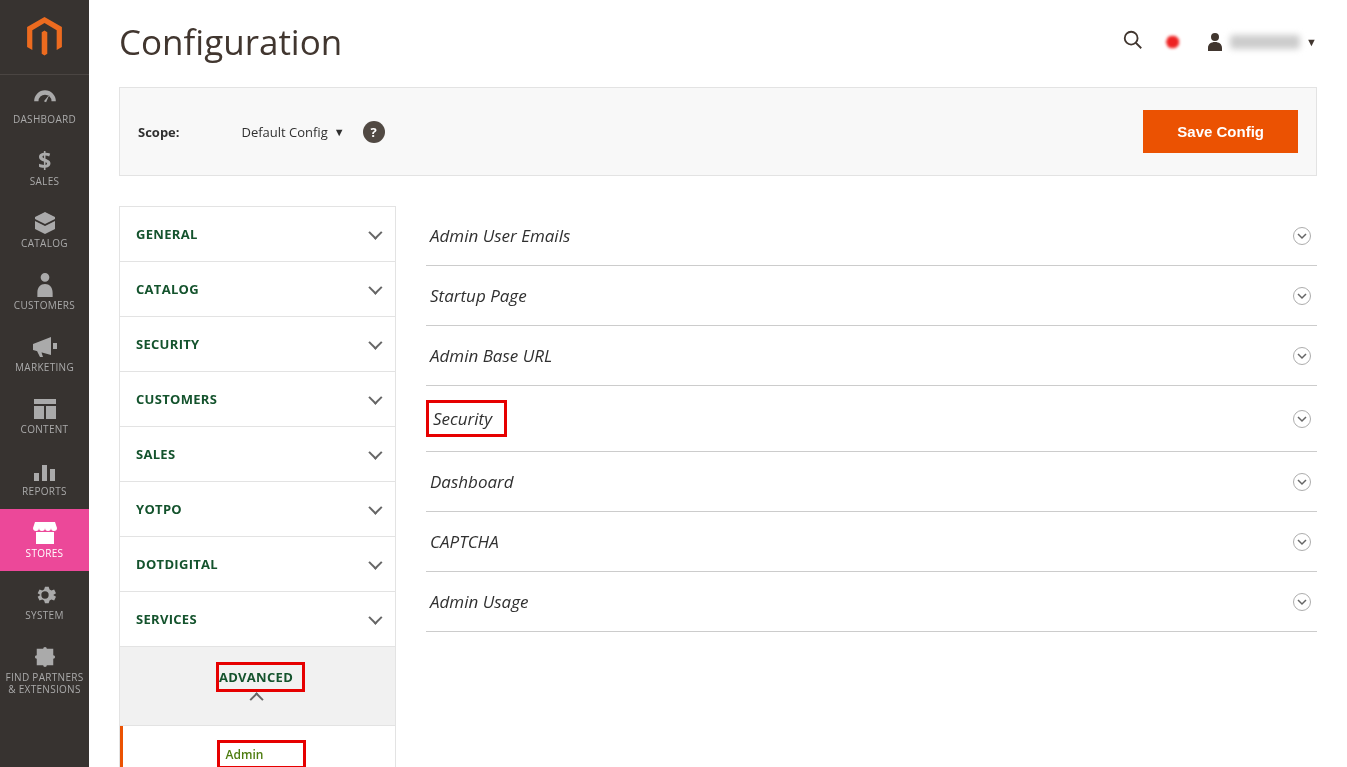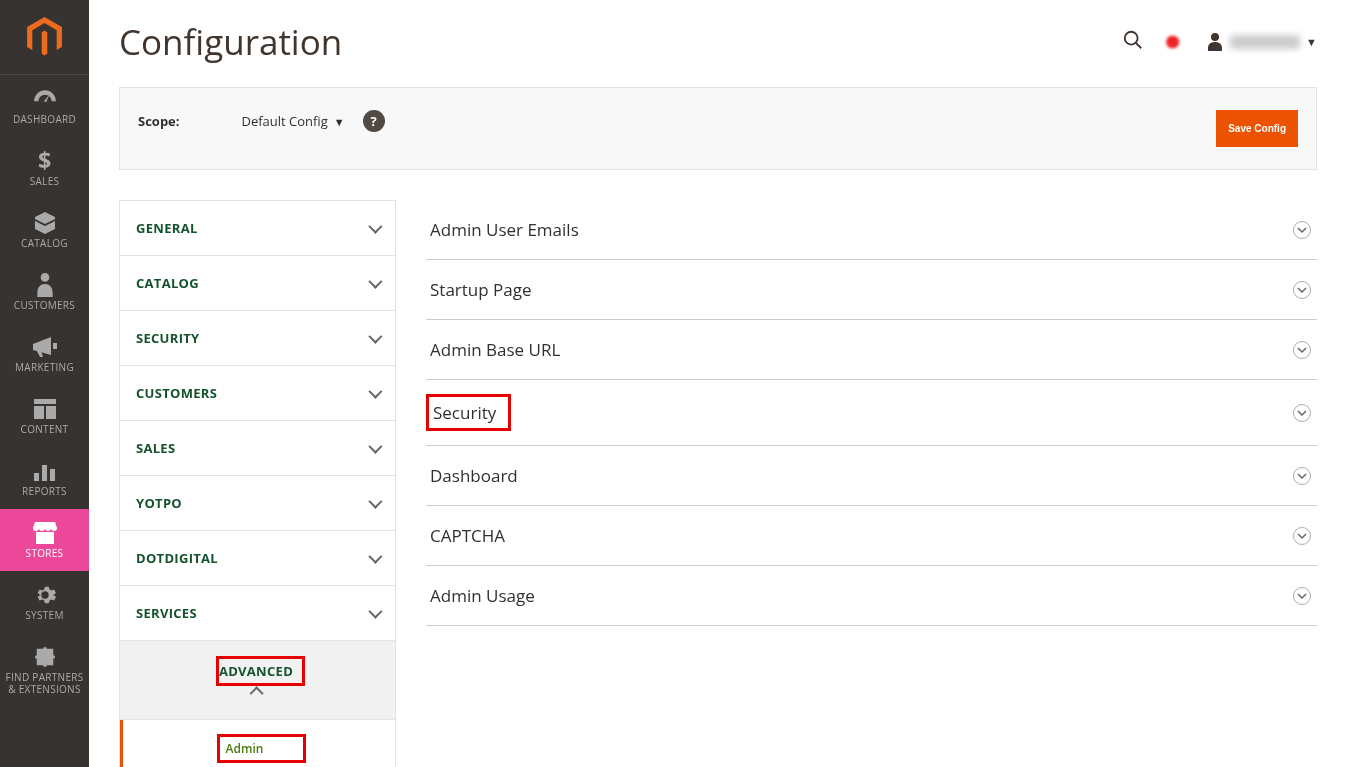--- a/index.html
+++ b/index.html
@@ -24,47 +24,47 @@
   .page-header { display: flex; align-items: center; justify-content: space-between; padding: 18px 30px 22px 30px; }
   .page-header h1 { font-size: 35px; font-weight: 400; color: #41362f; }
   .header-actions { display:flex; align-items:center; gap: 20px; }
   .header-actions .search-icon svg { width: 22px; height: 22px; }
   .header-actions .notif { width:22px; height:18px; background: radial-gradient(circle at 40% 50%, #e22 0 40%, transparent 41%); border-radius:2px; filter: blur(1.5px); }
   .header-actions .user { display:flex; align-items:center; gap:6px; cursor:pointer; }
   .header-actions .user .name-blur { width:70px; height:14px; background:#ccc; filter: blur(3px); border-radius:3px; }
   .header-actions .caret { font-size:11px; color:#41362f; }
 
   
-  .scope-bar { margin: 0 30px; background: #f8f8f8; border: 1px solid #e3e3e3; padding: 22px 18px; display:flex; align-items:flex-start; justify-content: space-between; }
+  .scope-bar { margin: 0 30px; background: #f8f8f8; border: 1px solid #e3e3e3; padding: 22px 18px; display:flex; align-items:center; justify-content: space-between; }
   .scope-left { display:flex; align-items:center; gap: 18px; }
   .scope-left .lbl { font-weight:700; font-size:13px; color:#303030; }
   .scope-select { display:flex; align-items:center; gap:6px; font-size:13px; color:#303030; cursor:pointer;margin-left:44px; }
   .scope-select .caret { font-size:11px; }
   .help-icon { width:22px; height:22px; border-radius:50%; background:#514943; color:#fff; display:flex; align-items:center; justify-content:center; font-weight:700; font-size:13px; cursor:pointer; }
-  .save-btn { background:#eb5202; color:#fff; border:none; padding: 13px 12px; font-size:10px; font-weight:600; cursor:pointer; }
+  .save-btn { background:#eb5202; color:#fff; border:none; padding: 13px 34px; font-size:15px; font-weight:600; cursor:pointer; }
 
   
   .content { display:flex; gap: 30px; margin: 30px 30px 0 30px; align-items: flex-start; }
   .config-nav { width: 277px; border:1px solid #e3e3e3; }
   .config-nav .group { border-bottom: 1px solid #e3e3e3; padding: 18px 16px; font-size:13px; font-weight:700; letter-spacing:0.3px; color:#14532d; display:flex; align-items:center; justify-content:space-between; cursor:pointer; background:#fff; }
   .config-nav .group:last-child { border-bottom:none; }
   .config-nav .group.expanded { background: #f1f1f1; flex-direction: column; }
   .config-nav .group .chev { color:#666; }
   .config-nav .subitems { background:#f8f8f8; }
   .subitem { padding: 16px 16px 16px 18px; font-size:12px; color:#4d7c0f; cursor:pointer; border-left:3px solid transparent;text-align:center; }
   .subitem.active { border-left-color:#eb5202; font-weight:600; background:#fff; }
 
   .highlight-red { border:3px solid #e60000; display:inline-block; }
   .highlight-wrap-group { padding: 3px 9px 3px 0; margin: -3px -9px -3px -3px; }
   .highlight-wrap-sub  { padding: 2px 6px 2px 0; margin: -2px -6px -2px -3px; display:block; }
   .highlight-wrap-section { padding: 4px 12px 4px 4px; margin: -4px -12px -4px -4px; display:inline-block; }
 
   
   .sections { flex: 1; }
-  .section-row { border-bottom: 1px solid #ccc; padding: 18px 6px 18px 4px; display:flex; align-items:center; justify-content: space-between; cursor:pointer; }
+  .section-row { border-bottom: 1px solid #ccc; padding: 18px 6px 18px 4px; display:flex; align-items:center; justify-content: space-between; cursor:pointer;font-style:italic; }
   .section-row .title { font-size:17px; color:#303030; }
   .section-row .expand-icon { width:18px; height:18px; border:1px solid #adadad; border-radius:50%; display:flex; align-items:center; justify-content:center; color:#666; }
   .section-row .expand-icon svg { width:10px; height:10px; }
 
   
   .chev-down::before { content:''; display:inline-block; width:8px; height:8px; border-right:2px solid #666; border-bottom:2px solid #666; transform: rotate(45deg) translateY(-2px); }
   .chev-up::before { content:''; display:inline-block; width:8px; height:8px; border-right:2px solid #666; border-bottom:2px solid #666; transform: rotate(-135deg) translateY(-2px); }
 
 </style>
 </head>

